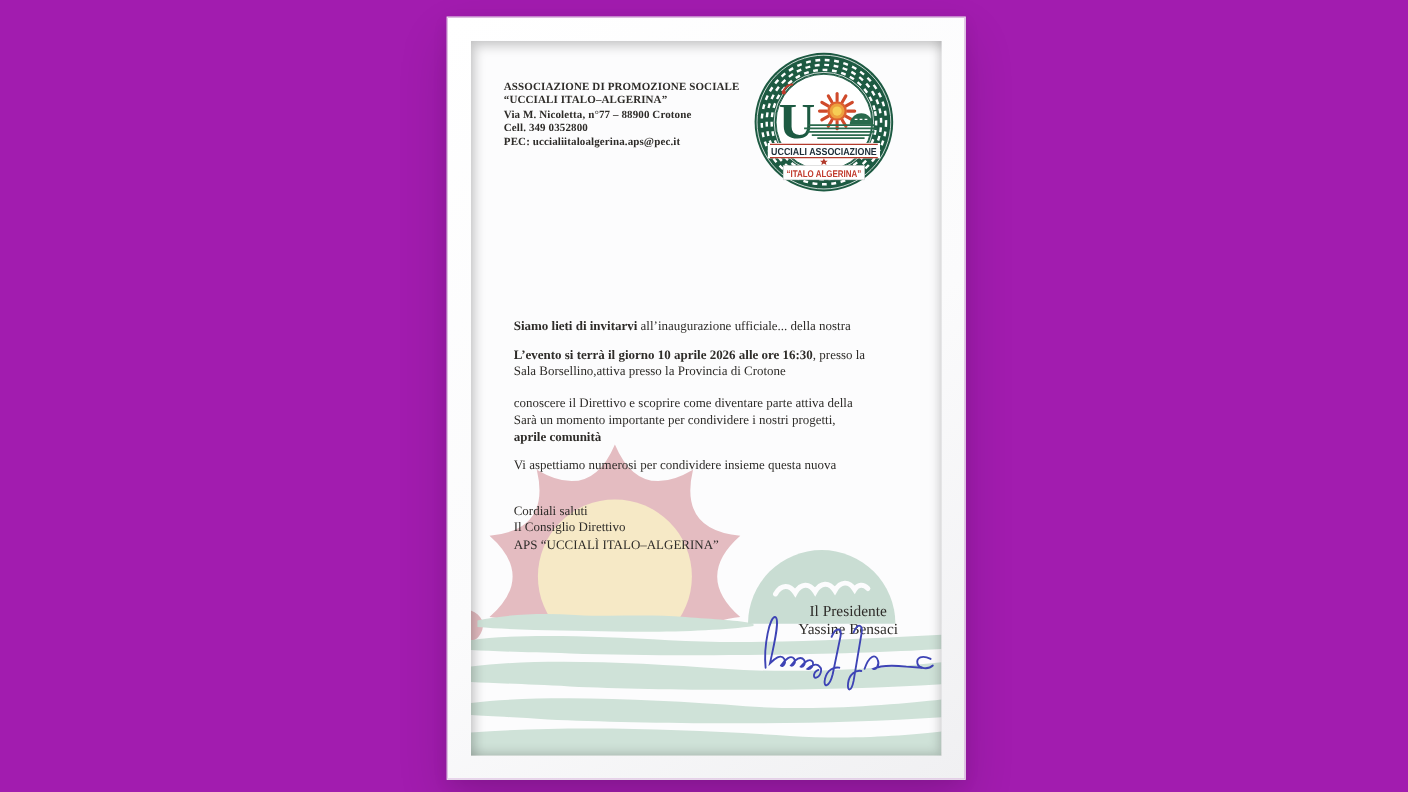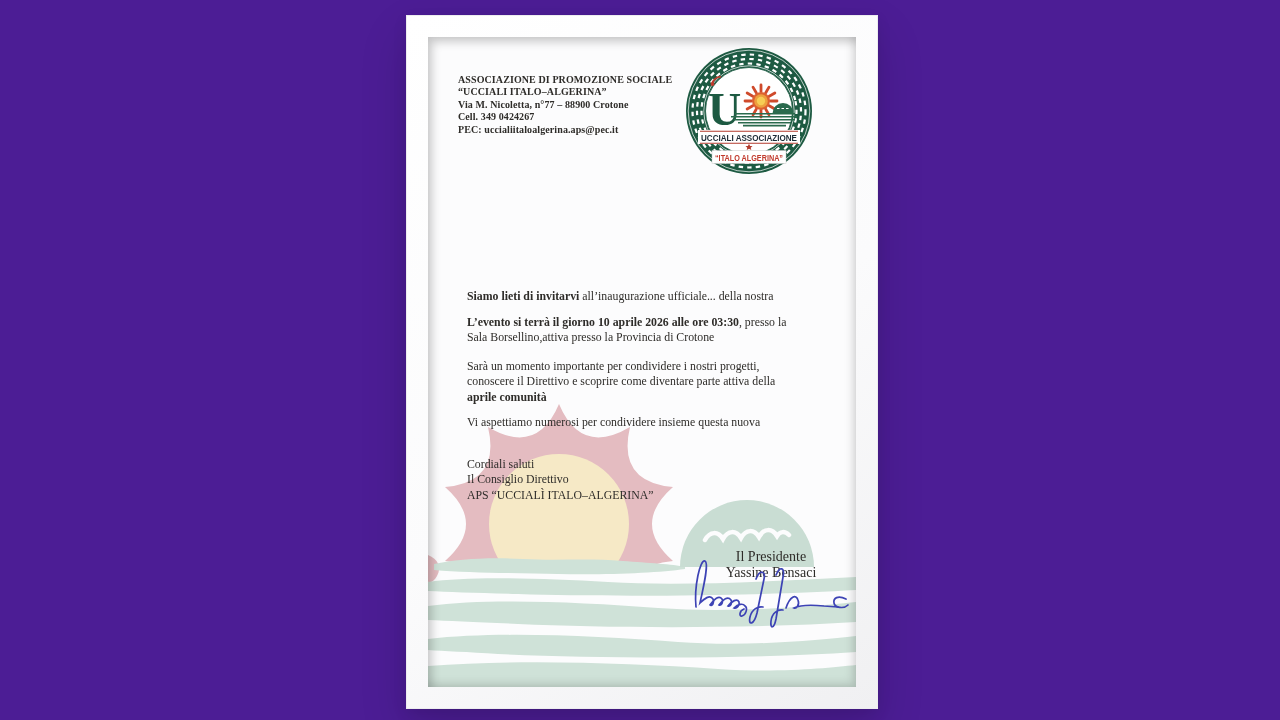--- a/index.html
+++ b/index.html
@@ -1,16 +1,16 @@
 <!DOCTYPE html>
 <html><head>
 <meta charset="utf-8">
 <style>
   html,body{margin:0;padding:0;background:#ffffff;}
-  .stage{position:relative;width:1280px;height:720px;background:#4c1d95;overflow:hidden;
+  .stage{position:relative;width:1280px;height:720px;background:#a21caf;overflow:hidden;
          font-family:"Liberation Serif", serif;}
   
   .frame{position:absolute;left:406px;top:15px;width:472px;height:694px;box-sizing:border-box;
          background:linear-gradient(145deg,#ffffff 0%,#fbfbfc 55%,#f0f0f2 100%);
          border:1px solid #ededef;
          box-shadow:0 20px 45px rgba(0,0,0,0.14),0 5px 14px rgba(0,0,0,0.08);}
   .opening{position:absolute;inset:21px;background:#fcfcfd;}
   .paper{position:absolute;inset:0;overflow:hidden;}
   .paper::after{content:"";position:absolute;inset:0;pointer-events:none;z-index:6;
          box-shadow:inset 4px 5px 10px rgba(0,0,0,0.20),inset -4px -4px 9px rgba(0,0,0,0.12);}
@@ -60,21 +60,21 @@
           <path fill="#cfe2d8" d="M0,545 C40,539 110,541 180,545 C250,549 330,545 428,540 L428,553 C330,559 180,560 90,557 C50,556 20,555 0,554 Z"></path>
           <path fill="#cfe2d8" d="M0,569 C60,561 150,565 230,571 C300,576 380,570 428,565 L428,585 C320,592 180,591 90,587 C50,585 20,584 0,583 Z"></path>
           <path fill="#cfe2d8" d="M0,602 C70,594 170,599 250,605 C320,610 390,603 428,599 L428,615 C310,623 160,621 70,617 C40,615 15,614 0,613 Z"></path>
           <path fill="#cfe2d8" d="M0,629 C90,622 200,626 290,632 C350,636 400,631 428,628 L428,650 L0,650 Z"></path>
         </svg>
 
         <div class="txt header-block">
           <div class="line">ASSOCIAZIONE DI PROMOZIONE SOCIALE</div>
           <div class="line">“UCCIALI ITALO–ALGERINA”</div>
           <div class="line">Via M. Nicoletta, n°77 – 88900 Crotone</div>
-          <div class="line">Cell. 349 0424267</div>
+          <div class="line">Cell. 349 0352800</div>
           <div class="line">PEC: uccialiitaloalgerina.aps@pec.it</div>
         </div>
 
         <svg class="logo" viewBox="0 0 128 128">
           <circle cx="64" cy="64" r="63" fill="#1d5a42"></circle>
           <circle cx="64" cy="64" r="60.8" fill="none" stroke="#ffffff" stroke-width="0.7"></circle>
           <circle cx="64" cy="64" r="56.5" fill="none" stroke="#ffffff" stroke-width="2.2" stroke-dasharray="4.4 4.2"></circle>
           <circle cx="64" cy="64" r="52" fill="none" stroke="#ffffff" stroke-width="2.2" stroke-dasharray="4.4 4.2" transform="rotate(14 64 64)"></circle>
           <circle cx="64" cy="64" r="47.5" fill="none" stroke="#ffffff" stroke-width="2.2" stroke-dasharray="4.4 4.2" transform="rotate(-12 64 64)"></circle>
           <circle cx="64" cy="64" r="45.2" fill="none" stroke="#ffffff" stroke-width="0.7"></circle>
@@ -121,27 +121,27 @@
           <rect x="27" y="103.5" width="74" height="13" fill="#ffffff" stroke="#c9c9c9" stroke-width="0.5"></rect>
           <text x="64" y="113.5" text-anchor="middle" class="logo-sans" font-size="8.8" font-weight="bold" fill="#c13a2c" textLength="68" lengthAdjust="spacingAndGlyphs">“ITALO ALGERINA”</text>
         </svg>
 
 
         <div class="txt p1">
           <div class="line"><b>Siamo lieti di invitarvi</b><span> all’inaugurazione ufficiale... della nostra</span></div>
         </div>
 
         <div class="txt p2">
-          <div class="line"><b>L’evento si terrà il giorno 10 aprile 2026 alle ore 03:30</b><span>, presso la</span></div>
+          <div class="line"><b>L’evento si terrà il giorno 10 aprile 2026 alle ore 16:30</b><span>, presso la</span></div>
           <div class="line">Sala Borsellino,attiva presso la Provincia di Crotone</div>
         </div>
 
         <div class="txt p3">
+          <div class="line">conoscere il Direttivo e scoprire come diventare parte attiva della</div>
           <div class="line">Sarà un momento importante per condividere i nostri progetti,</div>
-          <div class="line">conoscere il Direttivo e scoprire come diventare parte attiva della</div>
           <div class="line"><b>aprile comunità</b></div>
         </div>
 
         <div class="txt p4">
           <div class="line">Vi aspettiamo numerosi per condividere insieme questa nuova</div>
         </div>
 
         <div class="txt closing">
           <div class="line">Cordiali saluti</div>
           <div class="line">Il Consiglio Direttivo</div>

